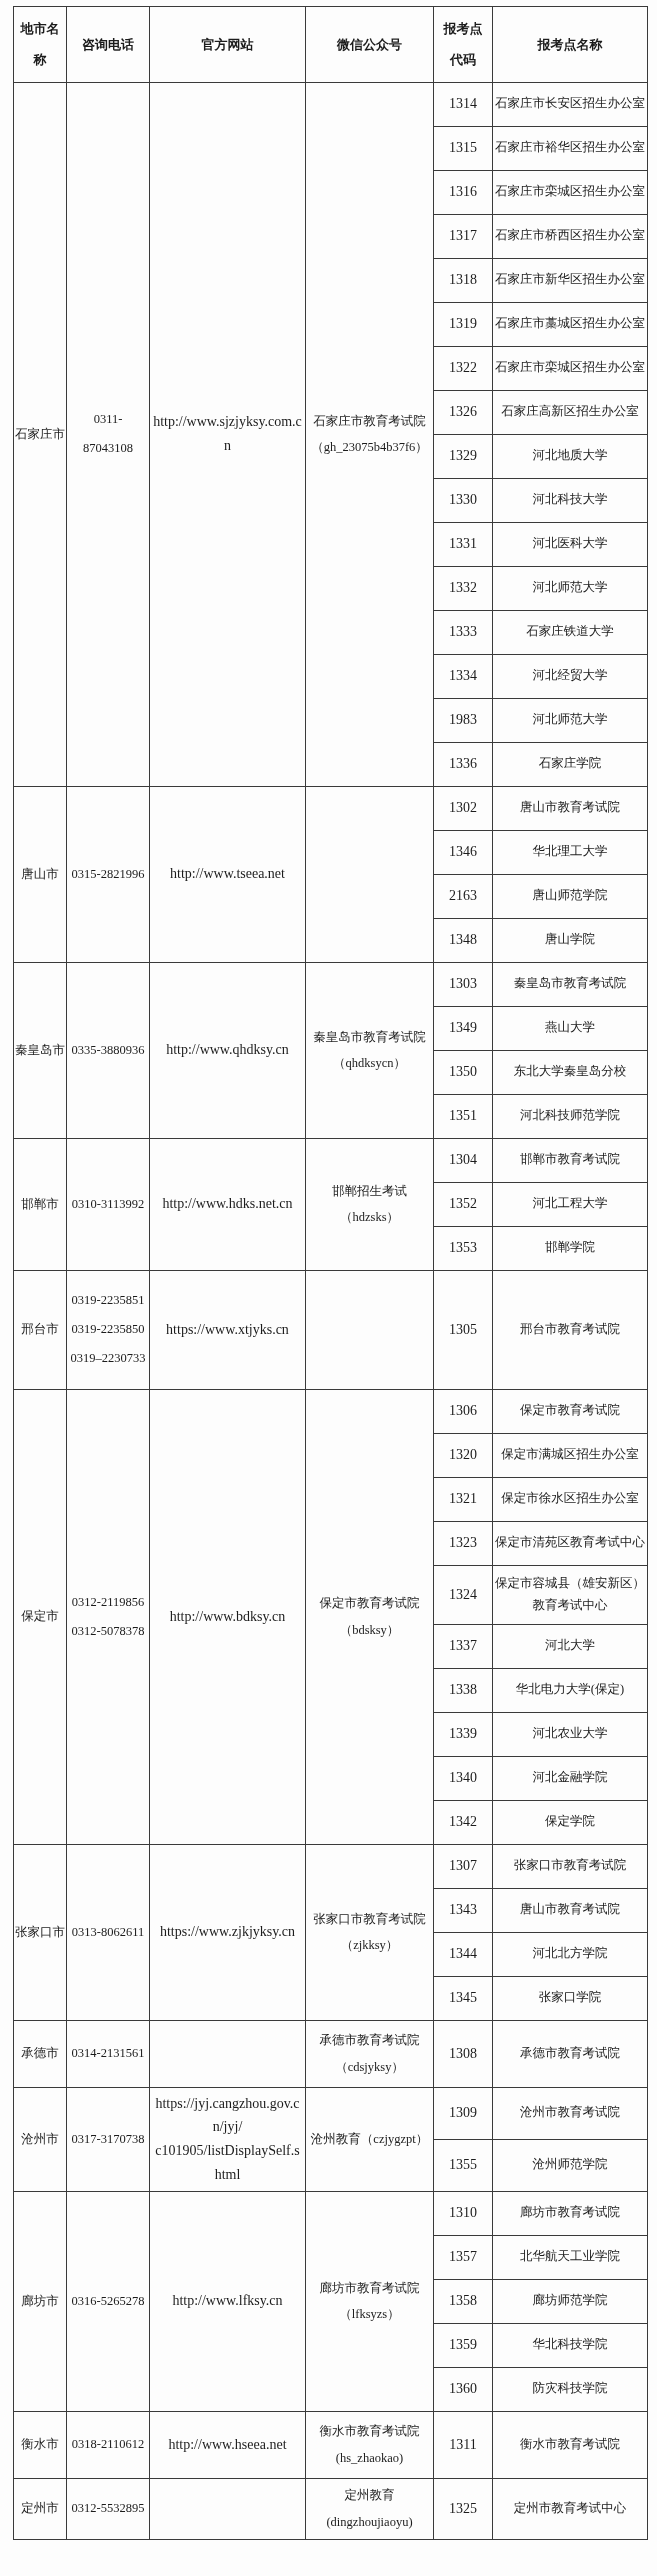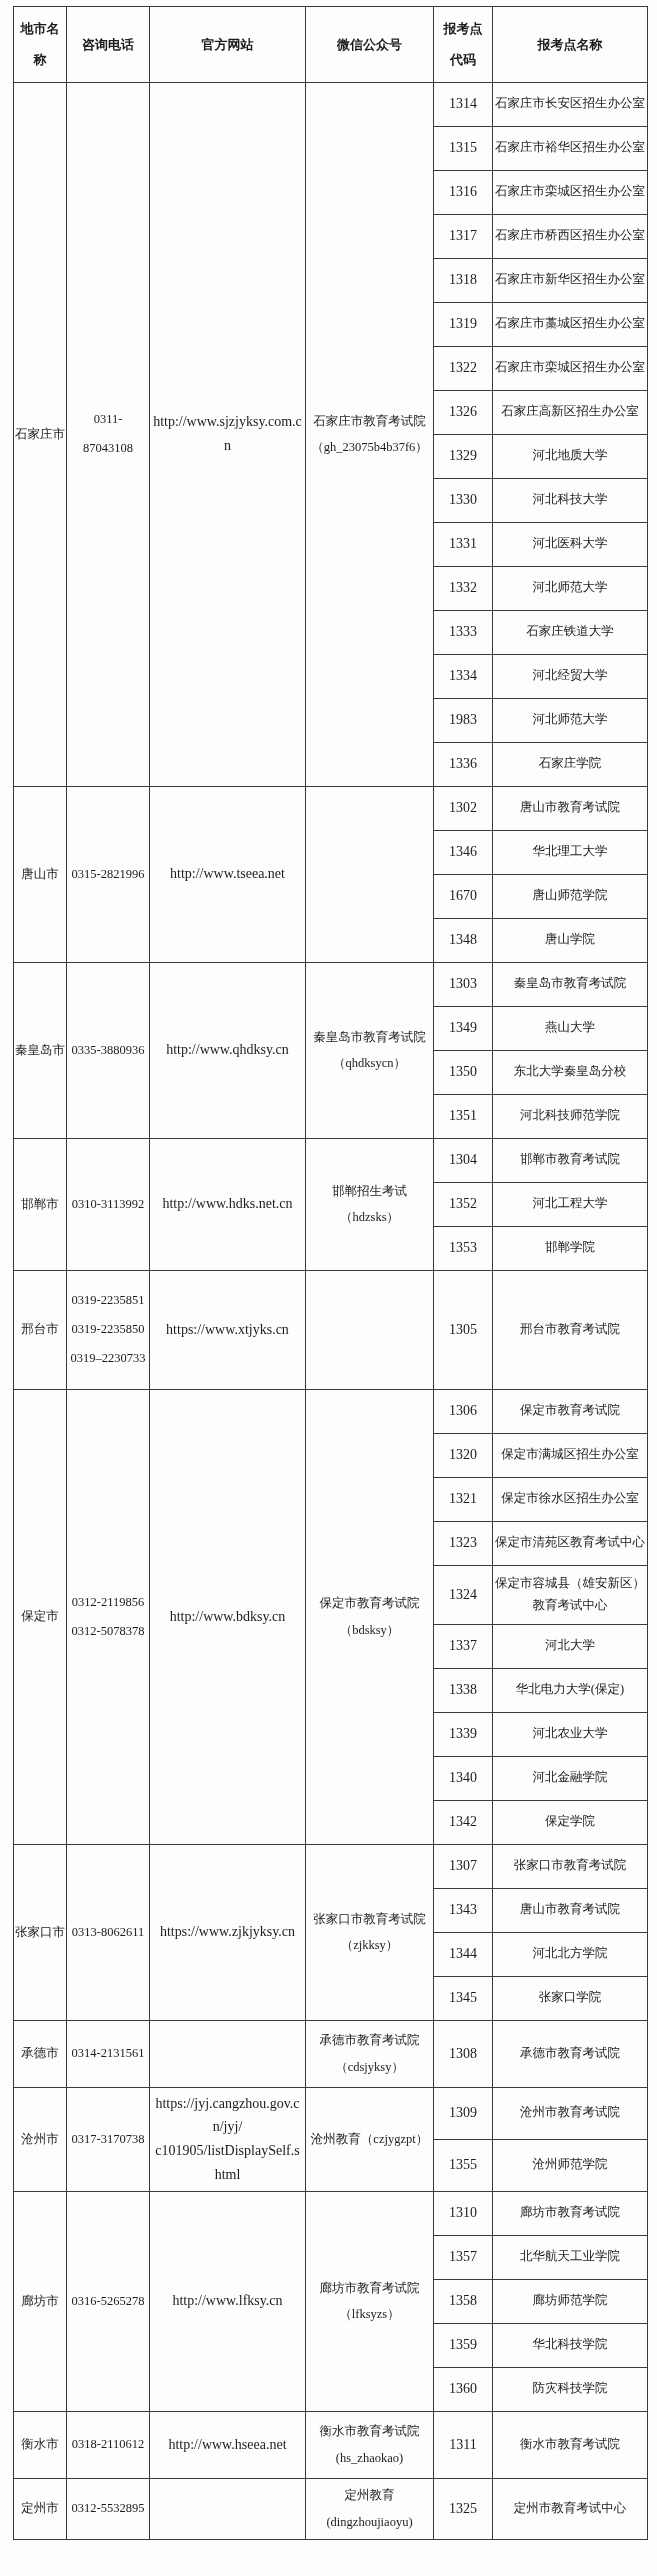--- a/index.html
+++ b/index.html
@@ -174,21 +174,21 @@
           <td class="website" rowspan="4">http://www.tseea.net</td>
           <td class="wechat" rowspan="4"></td>
           <td class="code">1302</td>
           <td class="name">唐山市教育考试院</td>
         </tr>
         <tr style="height: 44px;">
           <td class="code">1346</td>
           <td class="name">华北理工大学</td>
         </tr>
         <tr style="height: 44px;">
-          <td class="code">1670</td>
+          <td class="code">2163</td>
           <td class="name">唐山师范学院</td>
         </tr>
         <tr style="height: 44px;">
           <td class="code">1348</td>
           <td class="name">唐山学院</td>
         </tr>
         <tr style="height: 44px;">
           <td class="city" rowspan="4">秦皇岛市</td>
           <td class="phone" rowspan="4">0335-3880936</td>
           <td class="website" rowspan="4">http://www.qhdksy.cn</td>

